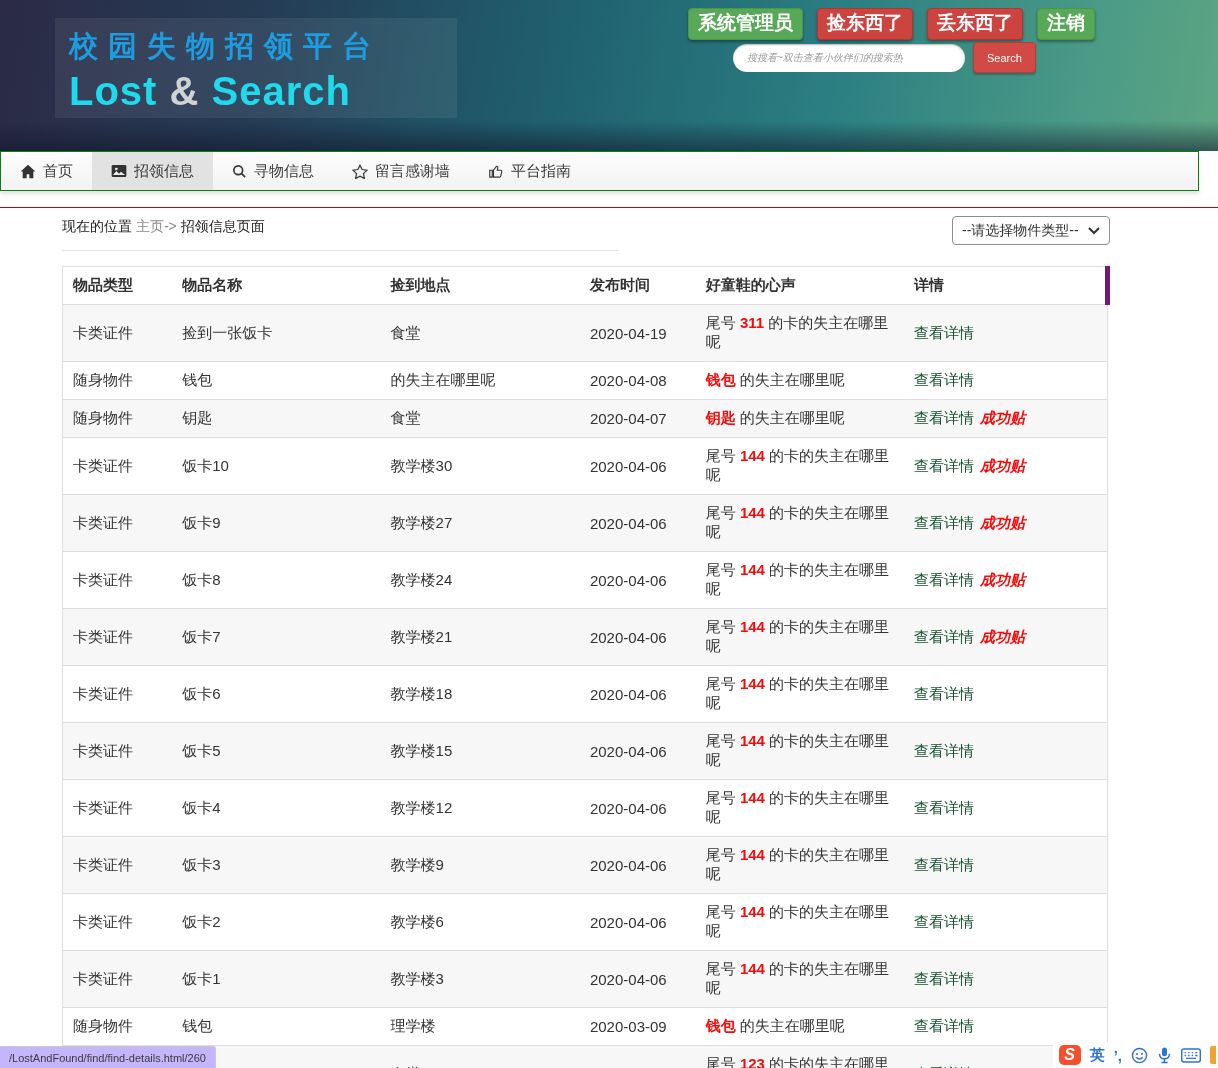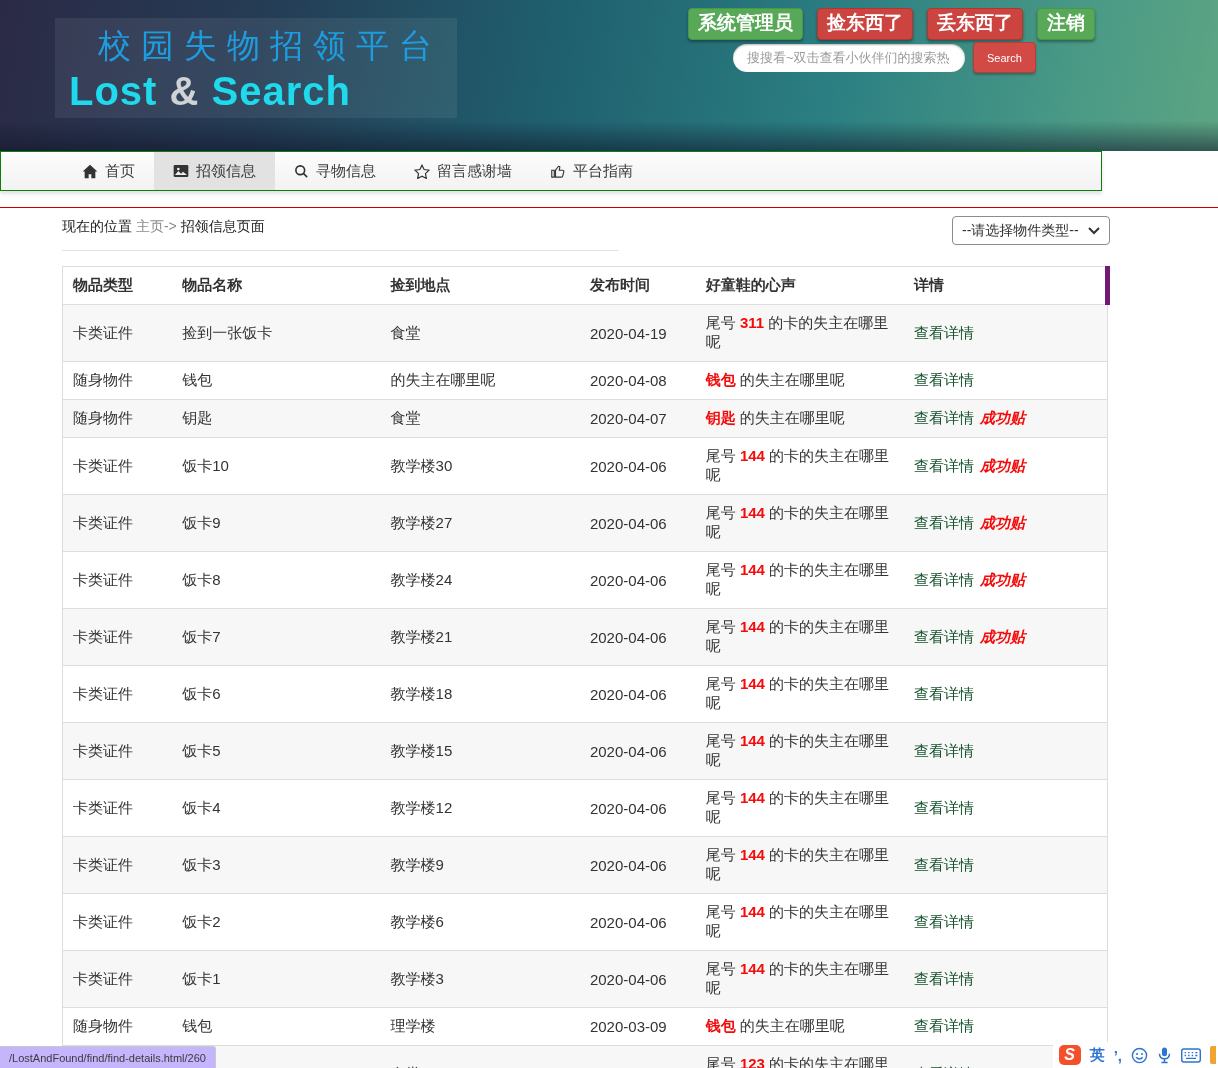--- a/index.html
+++ b/index.html
@@ -10,42 +10,42 @@
   .site-header{
     position:relative; width:1218px; height:151px;
     background:
       linear-gradient(to bottom, rgba(0,0,0,0) 80%, rgba(15,20,40,.55) 100%),
       linear-gradient(100deg,#2b2a46 0%, #253d56 22%, #1f5f6e 45%, #2b7f82 68%, #4a9a86 88%, #5da583 100%);
   }
   .logo-panel{
     position:absolute; left:55px; top:18px; width:402px; height:100px;
     background:rgba(255,255,255,0.07); padding:6px 14px;
   }
-  .logo-cn{ font-family:"Liberation Serif","DejaVu Serif",serif; font-weight:normal;
-    color:#1e9ce0; font-size:33px; letter-spacing:10px; line-height:44px;margin-left:29px; }
+  .logo-cn{ font-family:"Liberation Serif","DejaVu Serif",serif; font-weight:bold;
+    color:#1e9ce0; font-size:29px; letter-spacing:10px; line-height:44px; }
   .logo-en{ color:#1fd9ec; font-size:40px; font-weight:bold; line-height:46px; letter-spacing:1px;}
   .logo-en .amp{ color:#cfd3d6; }
   .header-buttons{ position:absolute; top:8px; left:688px; display:flex; gap:14px; }
   .hbtn{ display:inline-block; color:#fff; font-weight:bold; font-size:19px;
     padding:1px 9px 3px; border-radius:4px; cursor:pointer;
     box-shadow:0 2px 3px rgba(0,0,0,.35); text-decoration:none; white-space:nowrap;}
   .hbtn.green{ background:#57a957; border:1px solid #4a964a; }
   .hbtn.red{ background:#cb4440; border:1px solid #b33531; }
   .search-area{ position:absolute; top:42px; left:733px; display:flex; align-items:center; gap:8px;}
   .search-input{ width:232px; height:28px; border:none; border-radius:14px; outline:none;
-    padding:0 14px; font-size:13px; color:#333; background:#fff; box-shadow:0 1px 2px rgba(0,0,0,.3) inset;}
+    padding:0 14px; font-size:10px; color:#333; background:#fff; box-shadow:0 1px 2px rgba(0,0,0,.3) inset;font-style:italic;}
   .search-input::placeholder{ color:#9a9a9a; }
   .search-btn{ height:31px; padding:0 13px; background:#d24a45; border:1px solid #b93c38;
     border-radius:4px; color:#fff; font-size:11px; cursor:pointer; box-shadow:0 2px 2px rgba(0,0,0,.25);}
 
   
   .nav-bar{
-    width:1102px; height:40px; border:1px solid #098109;
+    width:1199px; height:40px; border:1px solid #098109;
     background:linear-gradient(#fdfdfd,#f2f2f2);
-    display:flex; align-items:stretch; padding-left:62px;
+    display:flex; align-items:stretch; 
     box-shadow:0 3px 4px rgba(0,0,0,.12);
   }
   .nav-item{ display:flex; align-items:center; gap:7px; padding:0 19px; font-size:15px;
     color:#3b3b3b; cursor:pointer; }
   .nav-item.active{ background:#e2e2e2; }
   .nav-item svg{ display:block; }
 
   
   .red-line{ border:none; border-top:1px solid #c00; height:0; margin-top:16px; }
   .crumb-row{ position:relative; height:58px; }

